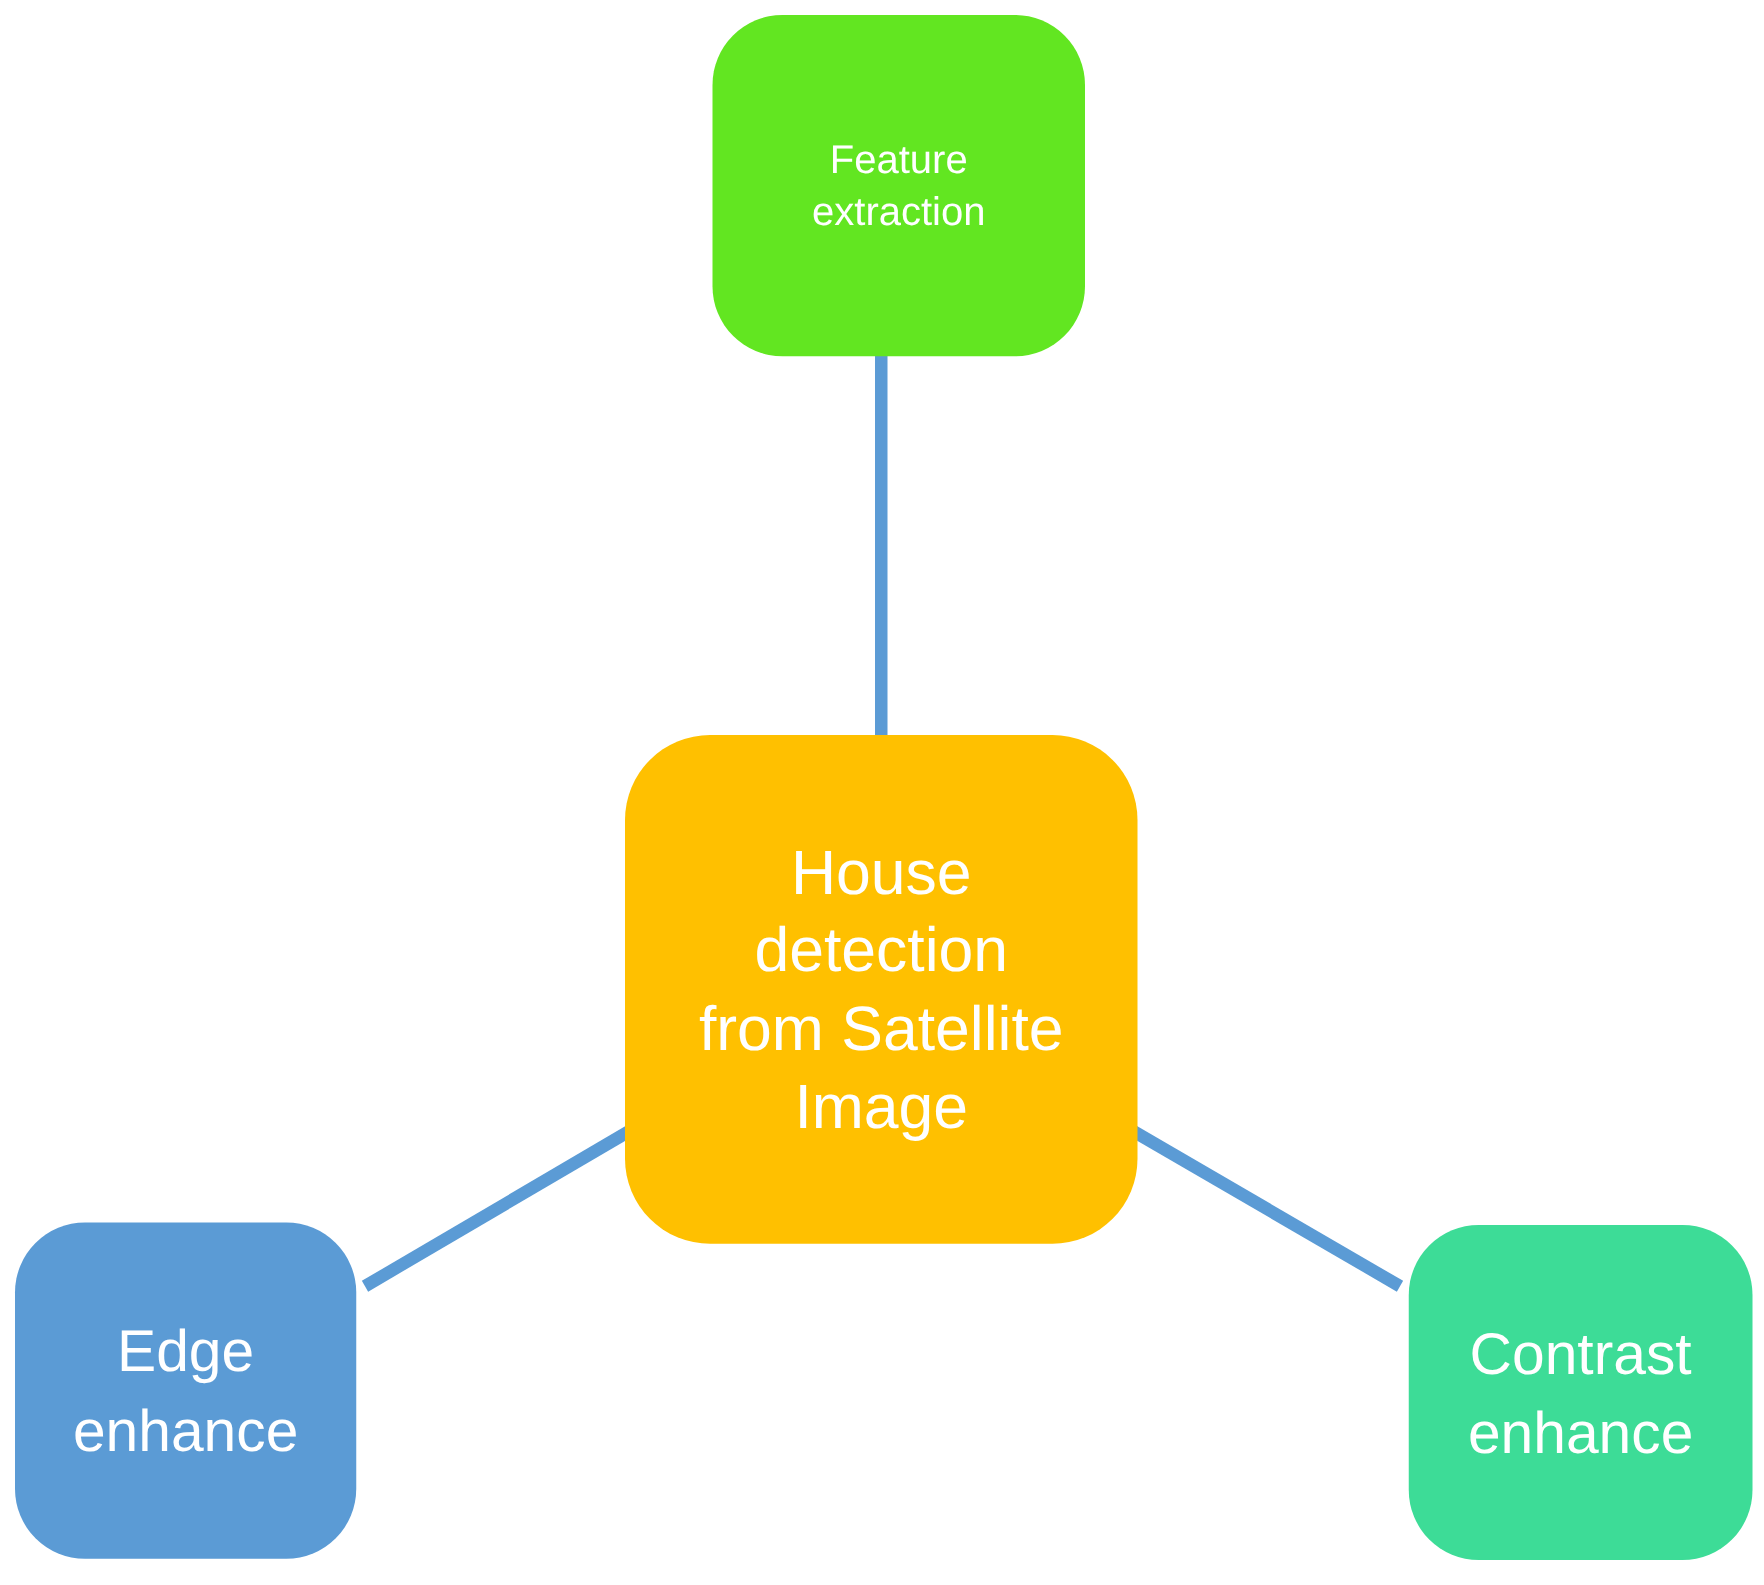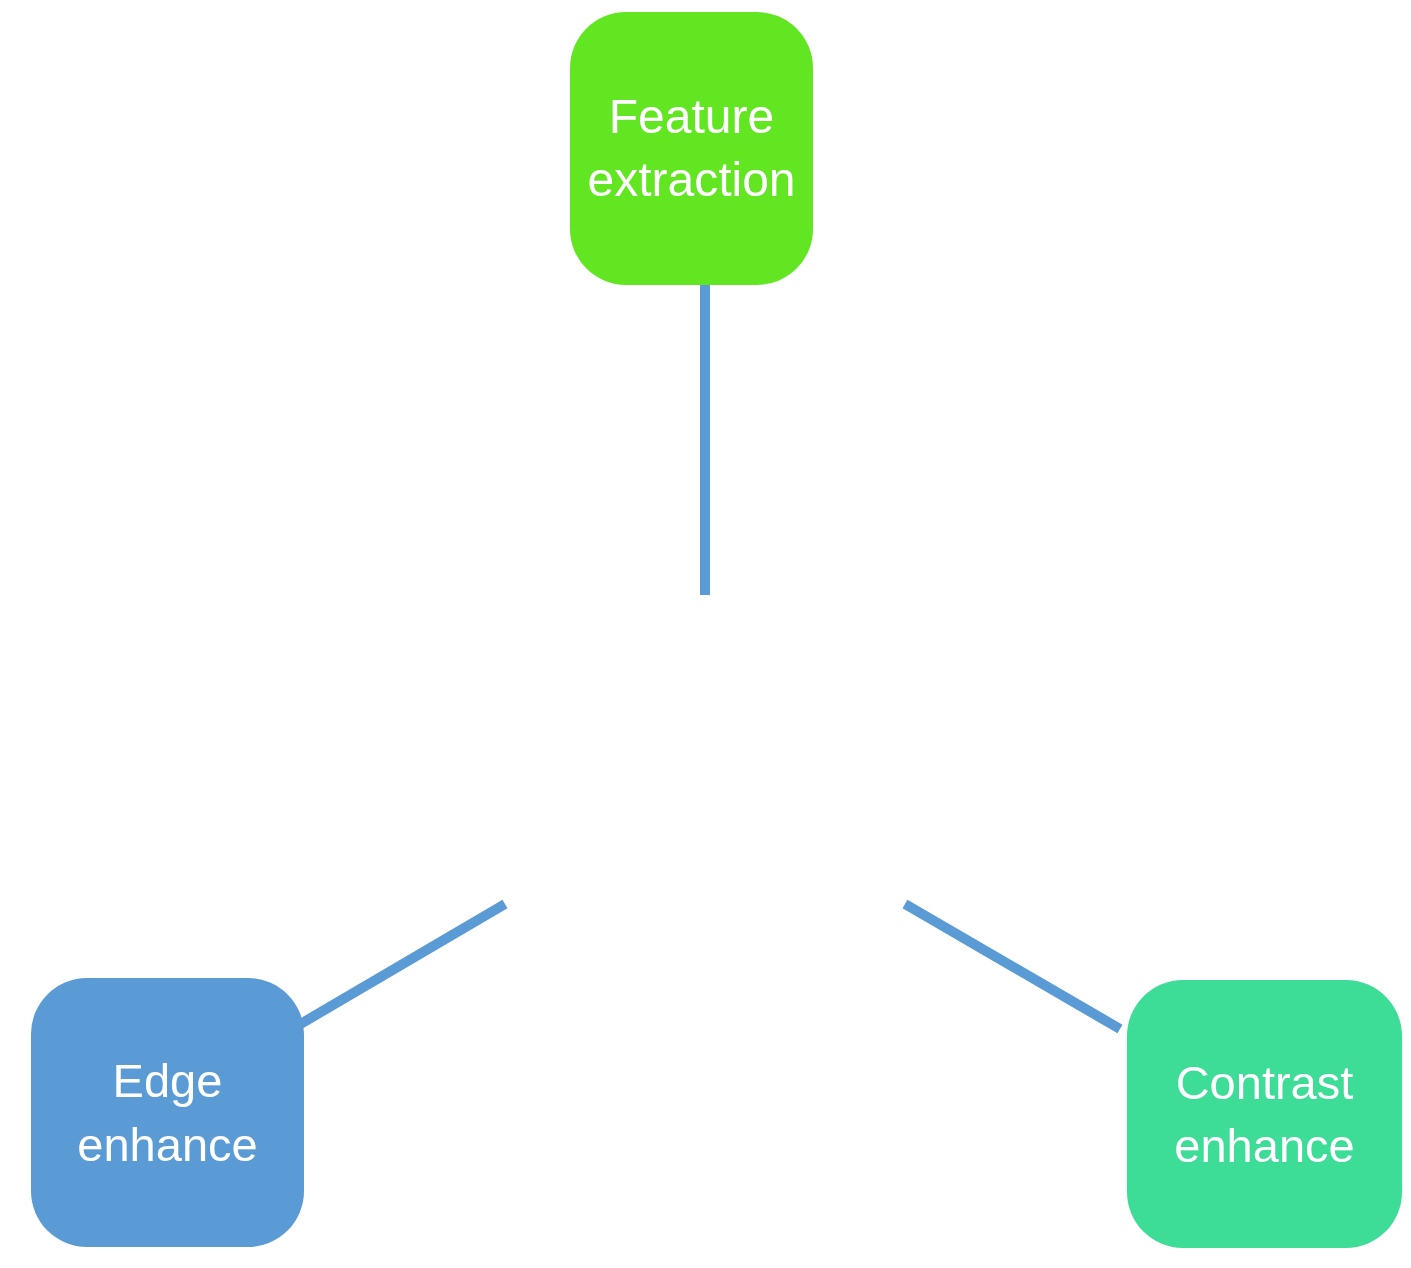--- a/index.html
+++ b/index.html
@@ -28,24 +28,24 @@
     align-items: center;
     justify-content: center;
     text-align: center;
     color: #ffffff;
     white-space: pre-line;
     box-sizing: border-box;
   }
   .node-feature {
     left: 570px;
     top: 12px;
-    width: 243px;
+    width: 298px;
     height: 273px;
     border-radius: 56px;
-    font-size: 48px;
+    font-size: 32px;
     line-height: 1.3;
   }
   .node-center {
     left: 500px;
     top: 588px;
     width: 410px;
     height: 407px;
     border-radius: 68px;
     font-size: 50px;
     line-height: 1.25;
@@ -79,22 +79,28 @@
     <line x1="705" y1="284" x2="705" y2="595" stroke-width="10" stroke-linecap="butt" stroke="#5B9BD5"></line>
     <line x1="505" y1="904" x2="292" y2="1029" stroke-width="10" stroke-linecap="butt" stroke="#5B9BD5"></line>
     <line x1="905" y1="904" x2="1120" y2="1029" stroke-width="10" stroke-linecap="butt" stroke="#5B9BD5"></line>
   </svg>
 
   <div class="node node-feature" style="background-color: rgb(98, 230, 33);">
     <span style="color: rgb(255, 255, 255);">Feature
 extraction</span>
   </div>
 
+  <div class="node node-center" style="background-color: rgb(255, 192, 0);">
+    <span style="color: rgb(255, 255, 255);">House
+detection
+from Satellite
+Image</span>
+  </div>
 
-  <div class="node node-edge" style="background-color: rgb(91, 155, 213); margin-left: 19px;">
+  <div class="node node-edge" style="background-color: rgb(91, 155, 213);">
     <span style="color: rgb(255, 255, 255);">Edge
 enhance</span>
   </div>
 
   <div class="node node-contrast" style="background-color: rgb(61, 220, 151);">
     <span style="color: rgb(255, 255, 255);">Contrast
 enhance</span>
   </div>
 
 </div>

